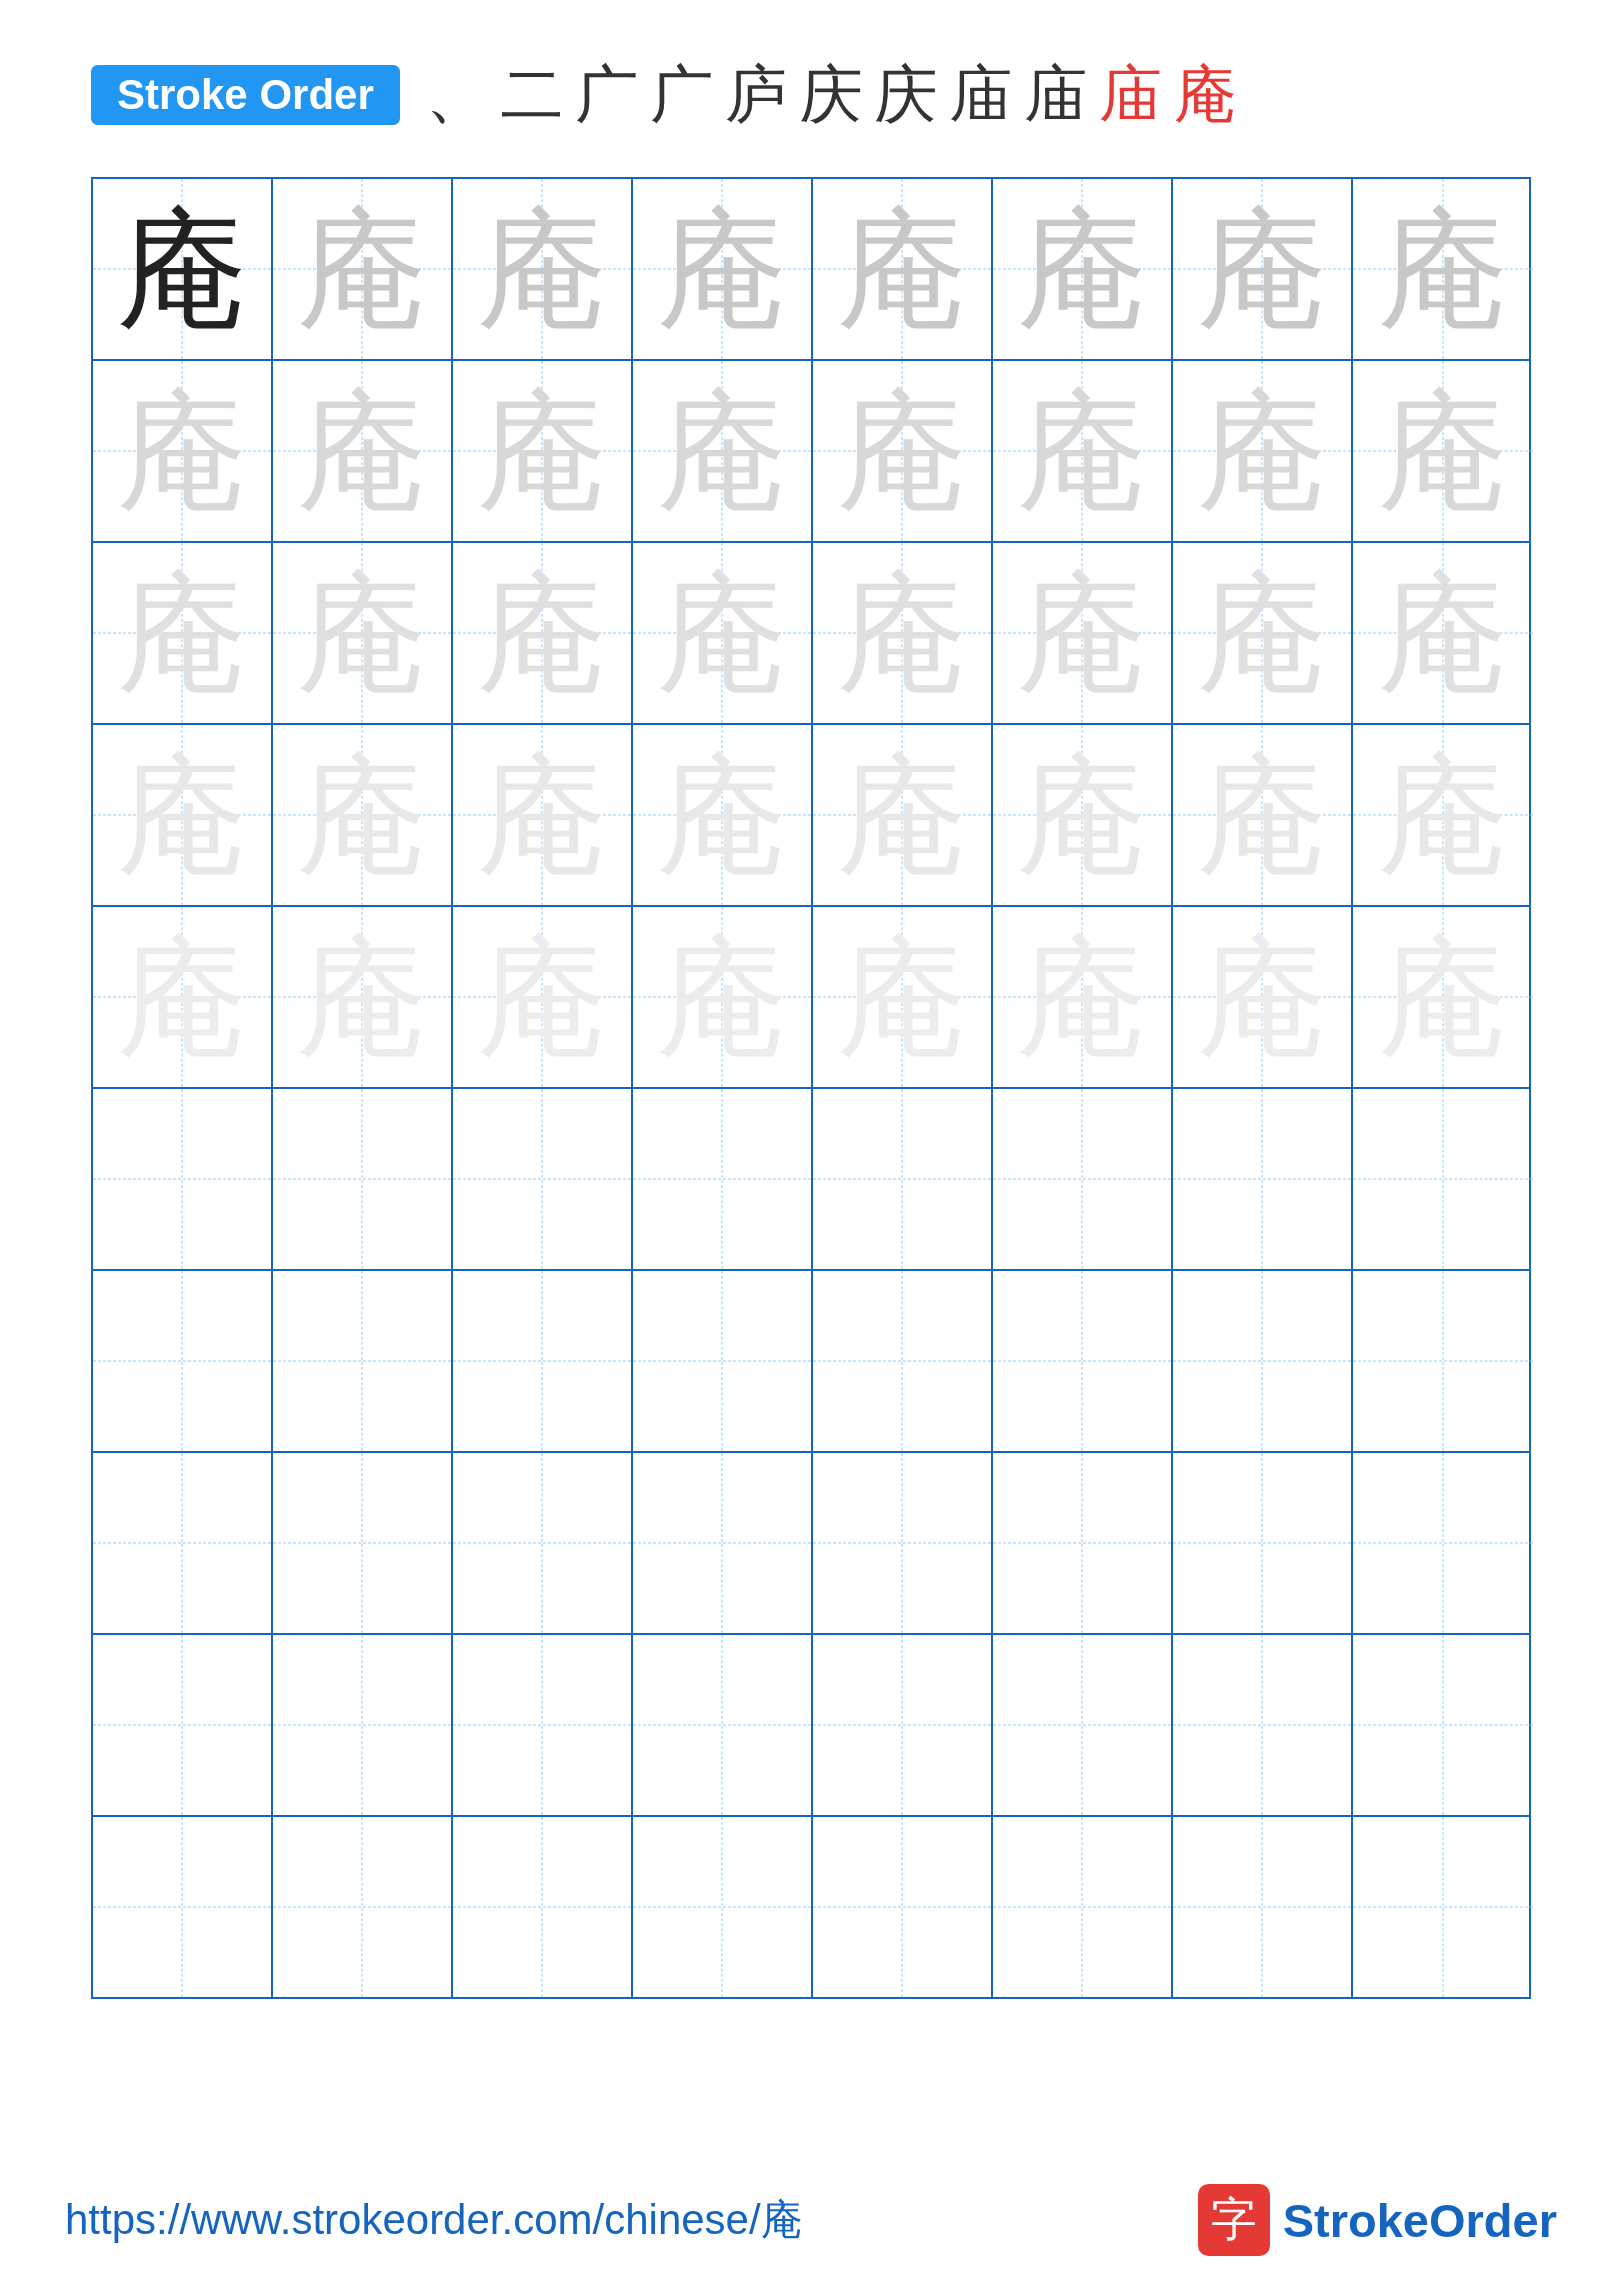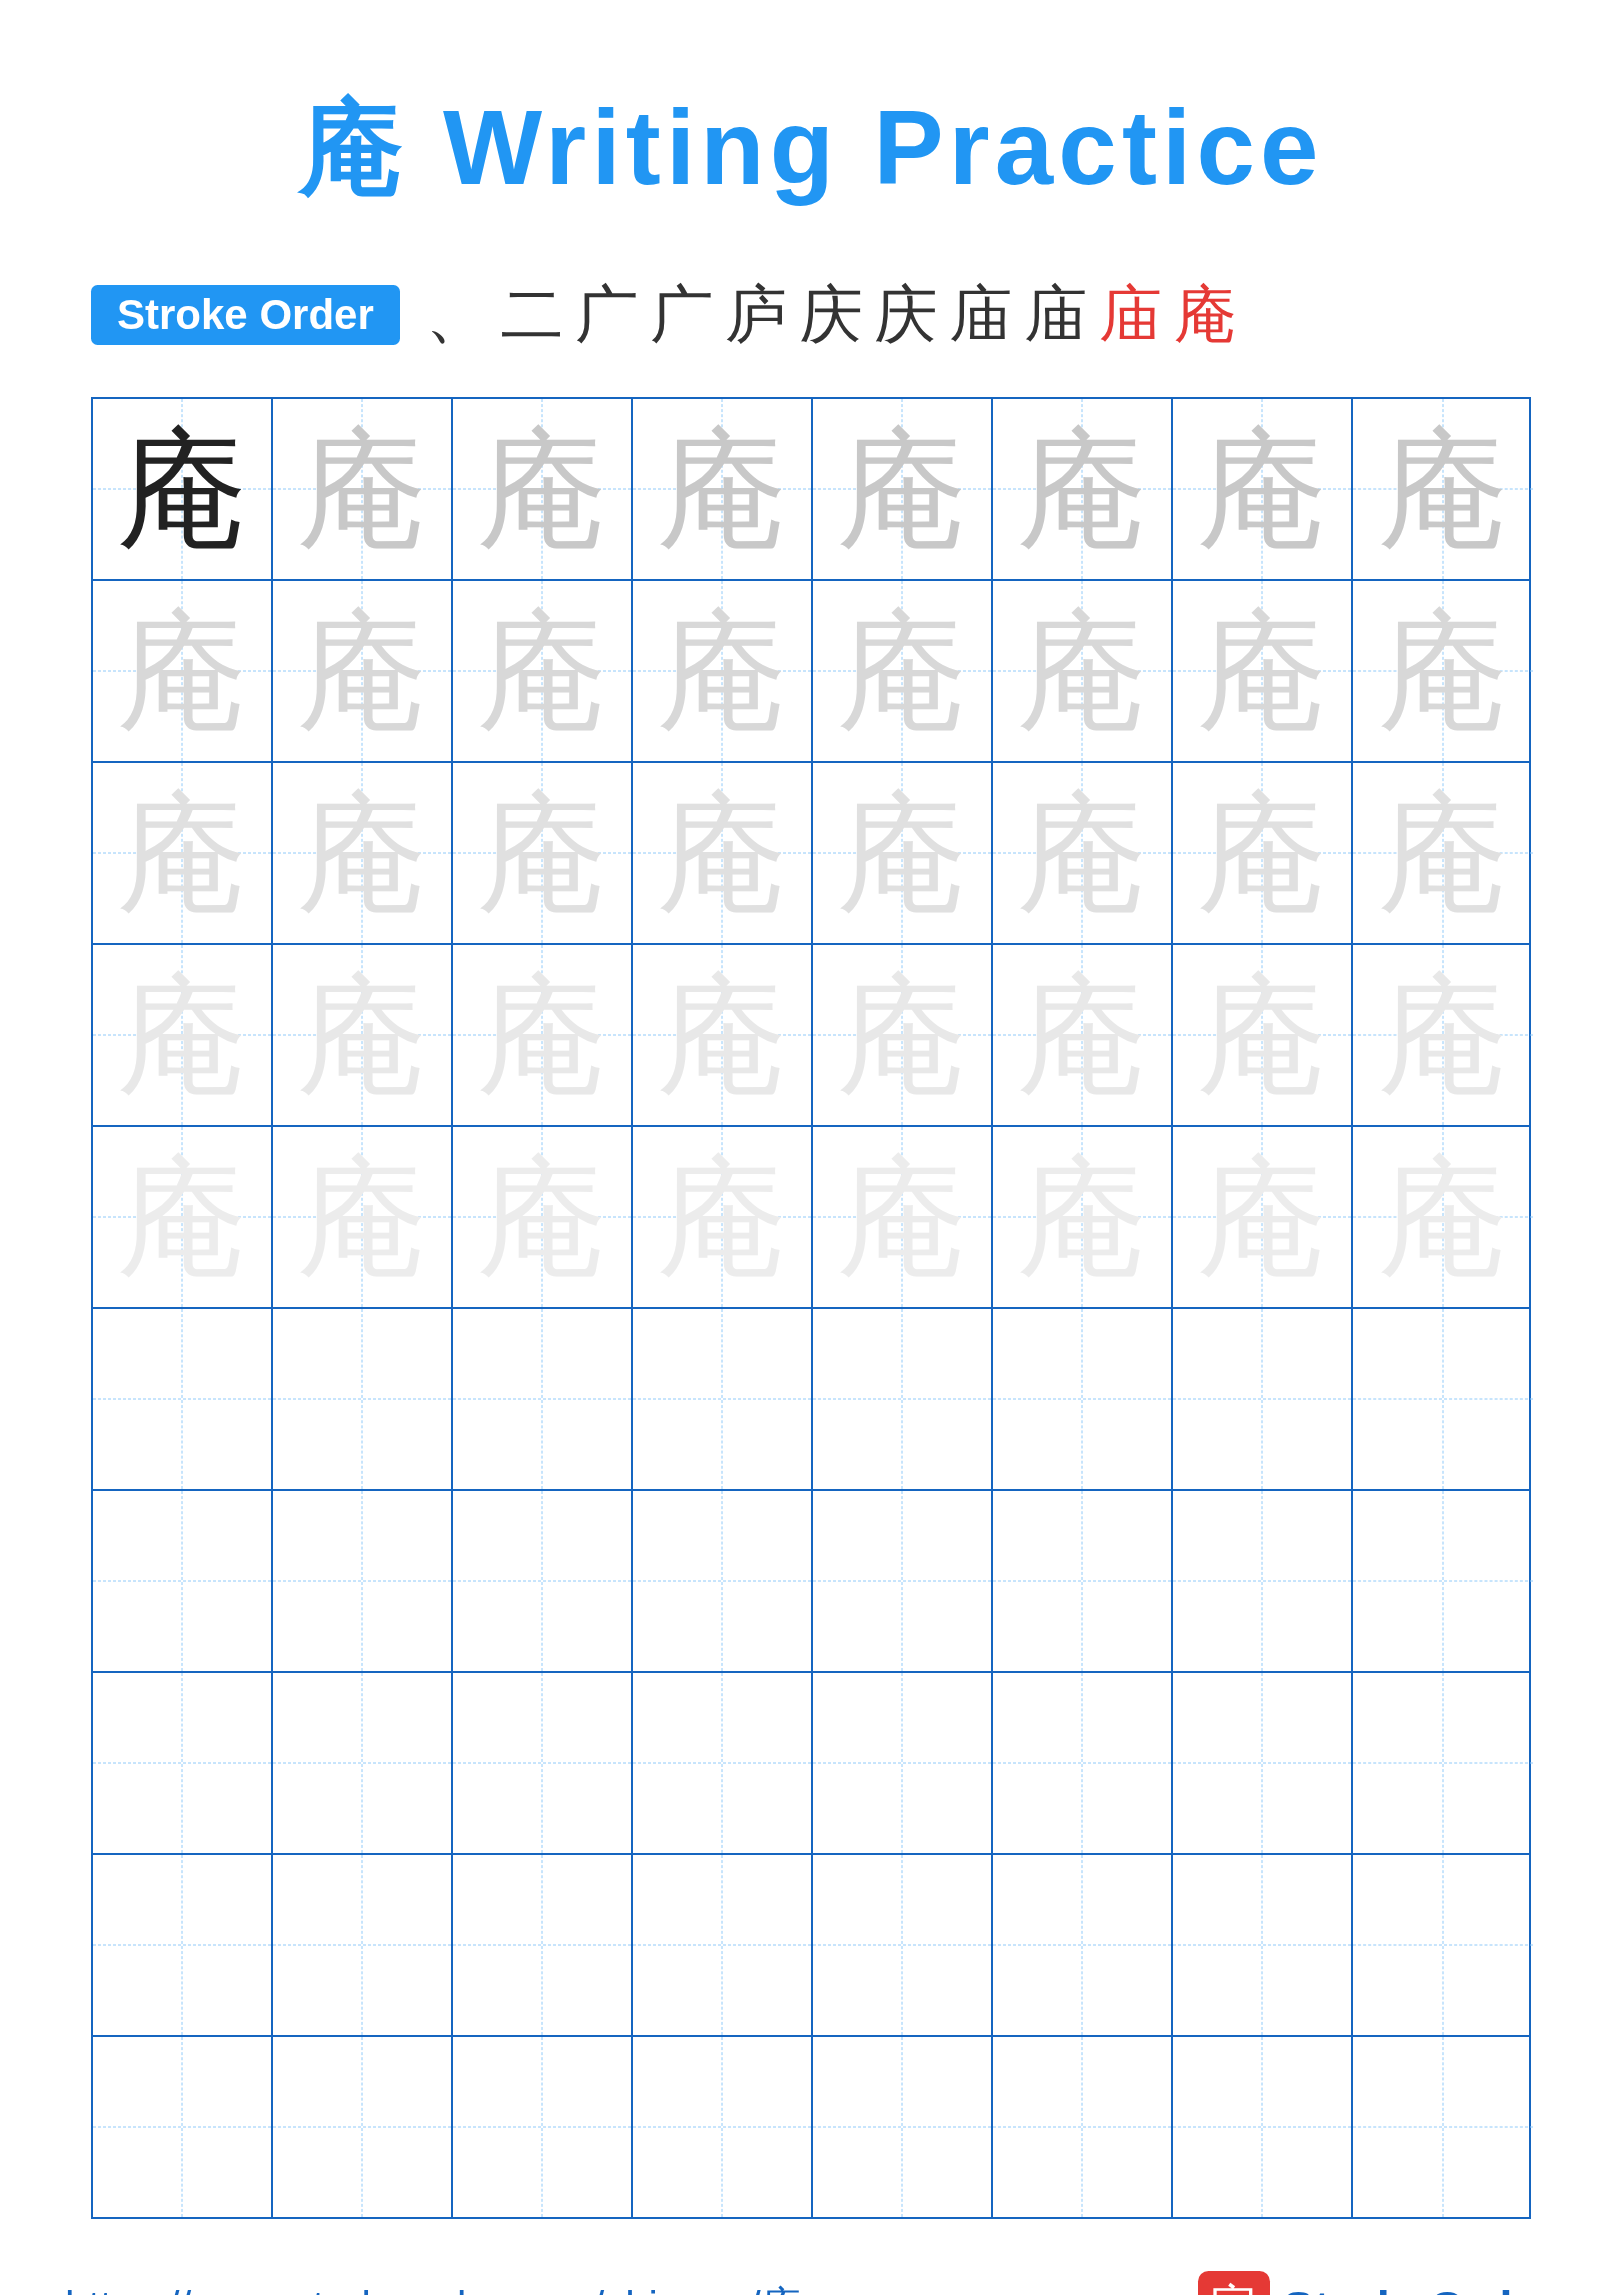--- a/index.html
+++ b/index.html
@@ -195,21 +195,20 @@
     .footer-logo-text span {
       color: #1565C0;
       font-weight: 900;
     }
   </style>
 </head>
 <body>
 
 <div class="page">
 
-  <div class="title">庵 Writing Practice</div>
 
   <div class="stroke-order-row">
     <div class="stroke-order-badge">Stroke Order</div>
     <div class="stroke-sequence">
       <span class="stroke-char">、</span>
       <span class="stroke-char">二</span>
       <span class="stroke-char">广</span>
       <span class="stroke-char">广</span>
       <span class="stroke-char">庐</span>
       <span class="stroke-char">庆</span>

